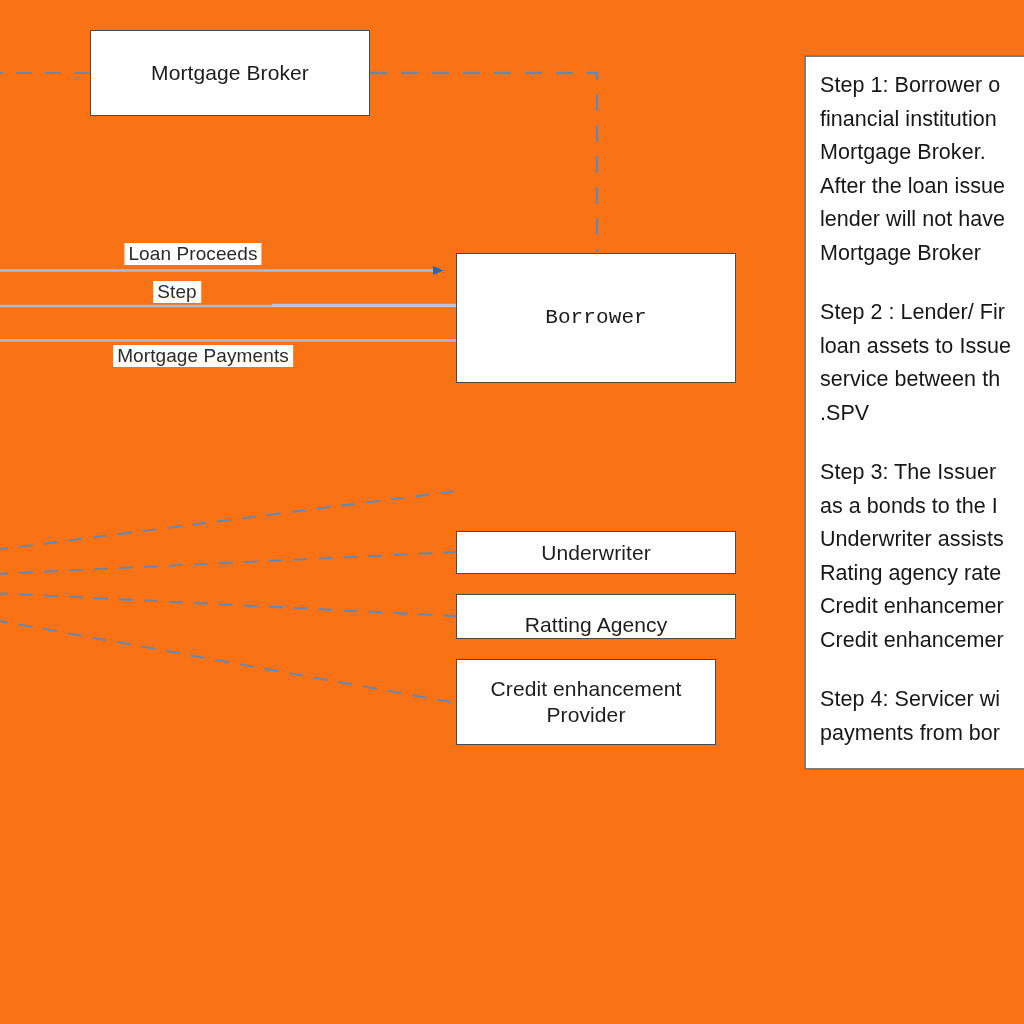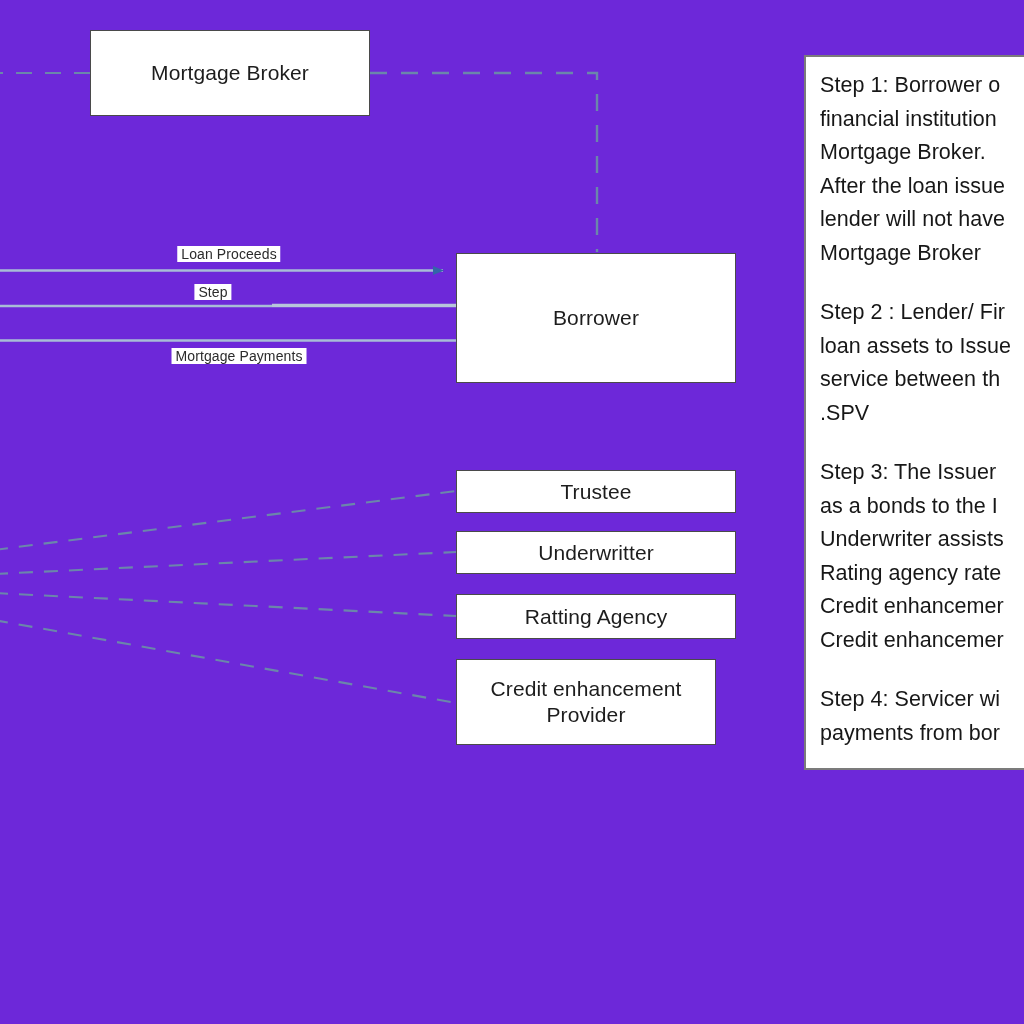--- a/index.html
+++ b/index.html
@@ -10,21 +10,21 @@
   body {
     width: 1024px;
     height: 1024px;
     font-family: "Liberation Sans", sans-serif;
     overflow: hidden;
   }
   #canvas {
     position: relative;
     width: 1024px;
     height: 1024px;
-    background: #6d28d9;
+    background: #f97316;
   }
   #wires {
     position: absolute;
     left: 0;
     top: 0;
     width: 1024px;
     height: 1024px;
   }
   .node {
     position: absolute;
@@ -36,27 +36,26 @@
     justify-content: center;
     text-align: center;
     color: #1d1d1d;
     font-size: 21px;
     line-height: 1.22;
     letter-spacing: 0.1px;
   }
   .edge-label {
     position: absolute;
     color: #2b2b2b;
-    font-size: 14px;
+    font-size: 19px;
     white-space: nowrap;
     background: #ffffff;
     padding: 0 4px;
     transform: translate(-50%, -50%);
     letter-spacing: 0.1px;
-    margin-left: 36px;
   }
   .steps-panel {
     position: absolute;
     box-sizing: border-box;
     border: 2px solid #7b7b7b;
     background: #ffffff;
     overflow: hidden;
   }
   .steps-inner {
     padding: 12px 0 0 14px;
@@ -99,33 +98,30 @@
     <path d="M -6,550 L 456,491" fill="none" stroke="#6b86ab" stroke-width="2.1" stroke-dasharray="14 11"></path>
     <path d="M -6,574 L 456,552" fill="none" stroke="#6b86ab" stroke-width="2.1" stroke-dasharray="14 11"></path>
     <path d="M -6,593 L 456,616" fill="none" stroke="#6b86ab" stroke-width="2.1" stroke-dasharray="14 11"></path>
     <path d="M -6,620 L 456,703" fill="none" stroke="#6b86ab" stroke-width="2.1" stroke-dasharray="14 11"></path>
   </svg>
 
   <div class="node" style="left:90px; top:30px; width:280px; height:86px;">
     <span>Mortgage Broker</span>
   </div>
 
-  <div class="node" style="left:456px; top:253px; width:280px; height:130px;">
+  <div class="node" style="left:456px; top:253px; width:280px; height:130px;font-family:Liberation Mono, monospace;">
     <span>Borrower</span>
   </div>
 
-  <div class="node" style="left:456px; top:470px; width:280px; height:43px;">
-    <span>Trustee</span>
+
+  <div class="node" style="left:456px; top:531px; width:280px; height:43px;">
+    <span>Underwriter</span>
   </div>
 
-  <div class="node" style="left:456px; top:531px; width:280px; height:43px;">
-    <span>Underwritter</span>
-  </div>
-
-  <div class="node" style="left:456px; top:594px; width:280px; height:45px;">
+  <div class="node" style="left:456px; top:594px; width:280px; height:45px;align-items:flex-end;">
     <span>Ratting Agency</span>
   </div>
 
   <div class="node" style="left:456px; top:659px; width:260px; height:86px;">
     <span style="white-space:pre-line;">Credit enhancement
 Provider</span>
   </div>
 
   <div class="edge-label" style="left:193px; top:254px;">Loan Proceeds</div>
   <div class="edge-label" style="left:177px; top:292px;">Step</div>

